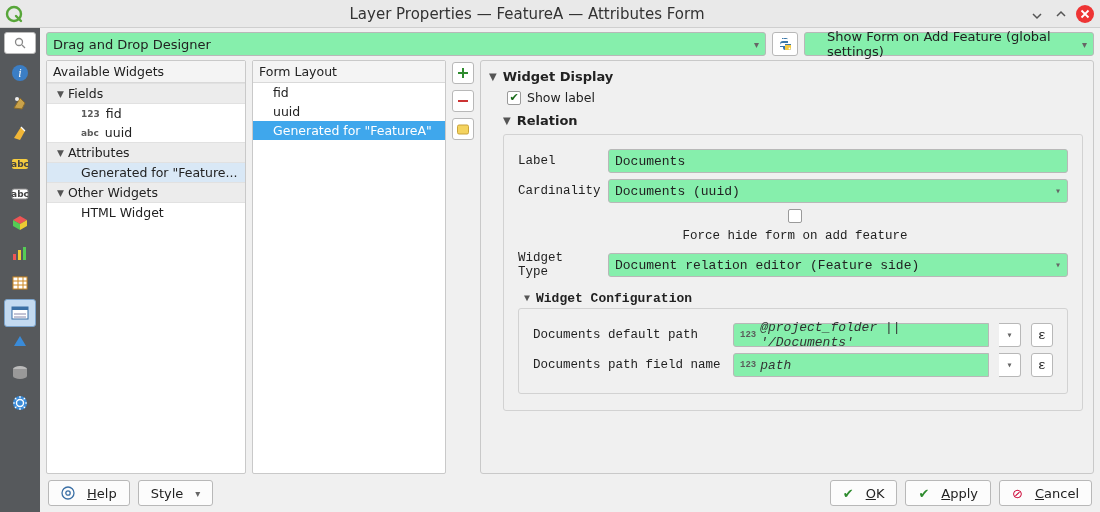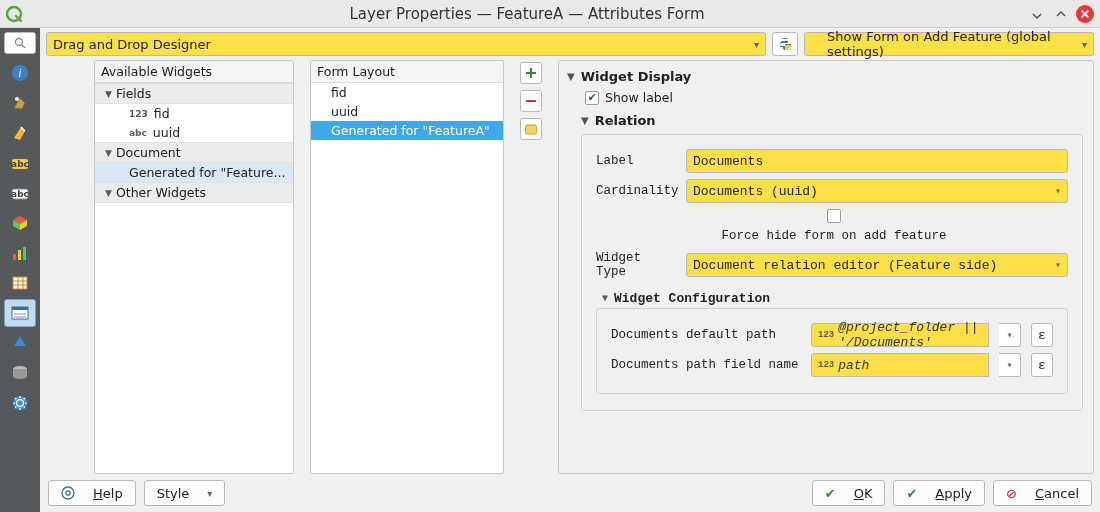--- a/index.html
+++ b/index.html
@@ -80,21 +80,21 @@
     background: #f0f0f0;
     padding: 4px 6px;
   }
   
   .topbar {
     display: flex;
     gap: 6px;
     margin-bottom: 4px;
   }
   .combo, .textfield {
-    background: #fde047;
+    background: #86efac;
     border: 1px solid #b8b8b8;
     border-radius: 3px;
     height: 24px;
     display: flex;
     align-items: center;
     padding: 0 6px;
     font-size: 13px;
   }
   .combo .arrow {
     margin-left: auto;
@@ -108,23 +108,22 @@
     border: 1px solid #b8b8b8;
     border-radius: 3px;
     display:flex; align-items:center; justify-content:center;
   }
   .topbar .form-on-add { width: 290px; padding-left: 22px; }
 
   
   .cols {
     flex: 1;
     display: flex;
-    gap: 16px;
+    gap: 6px;
     min-height: 0;
-    margin-left: 48px;
   }
   .panel {
     background: #fff;
     border: 1px solid #c9c9c9;
     border-radius: 2px;
     display: flex;
     flex-direction: column;
     overflow: hidden;
   }
   .left-panel { width: 200px; }
@@ -251,21 +250,21 @@
     display:flex; align-items:center;
     gap: 8px;
     padding: 6px 2px 2px 2px;
   }
   .btn {
     background: #fcfcfc;
     border: 1px solid #b8b8b8;
     border-radius: 3px;
     height: 26px;
     padding: 0 12px;
-    display:flex; align-items:center; gap:18px;
+    display:flex; align-items:center; gap:12px;
     font-size: 13px;
   }
   .btn .u { text-decoration: underline; }
   .spacer { flex: 1; }
 </style>
 </head>
 <body>
 
 <div class="titlebar">
   <div class="app-icon">
@@ -413,28 +412,31 @@
           <div class="item">
             <span class="badge123">123</span>
             <span>fid</span>
           </div>
           <div class="item">
             <span class="badgeabc">abc</span>
             <span>uuid</span>
           </div>
           <div class="grp">
             <span class="tri">▼</span>
-            <span>Document</span>
+            <span>Attributes</span>
           </div>
           <div class="item sel">
             <span>Generated for "Feature...</span>
           </div>
           <div class="grp">
             <span class="tri">▼</span>
             <span>Other Widgets</span>
+          </div>
+          <div class="item">
+            <span>HTML Widget</span>
           </div>
         </div>
       </div>
 
       <div class="panel mid-panel">
         <div class="ph">Form Layout</div>
         <div class="tree mid-tree">
           <div class="mitem"><span>fid</span></div>
           <div class="mitem"><span>uuid</span></div>
           <div class="mitem sel"><span>Generated for "FeatureA"</span></div>

